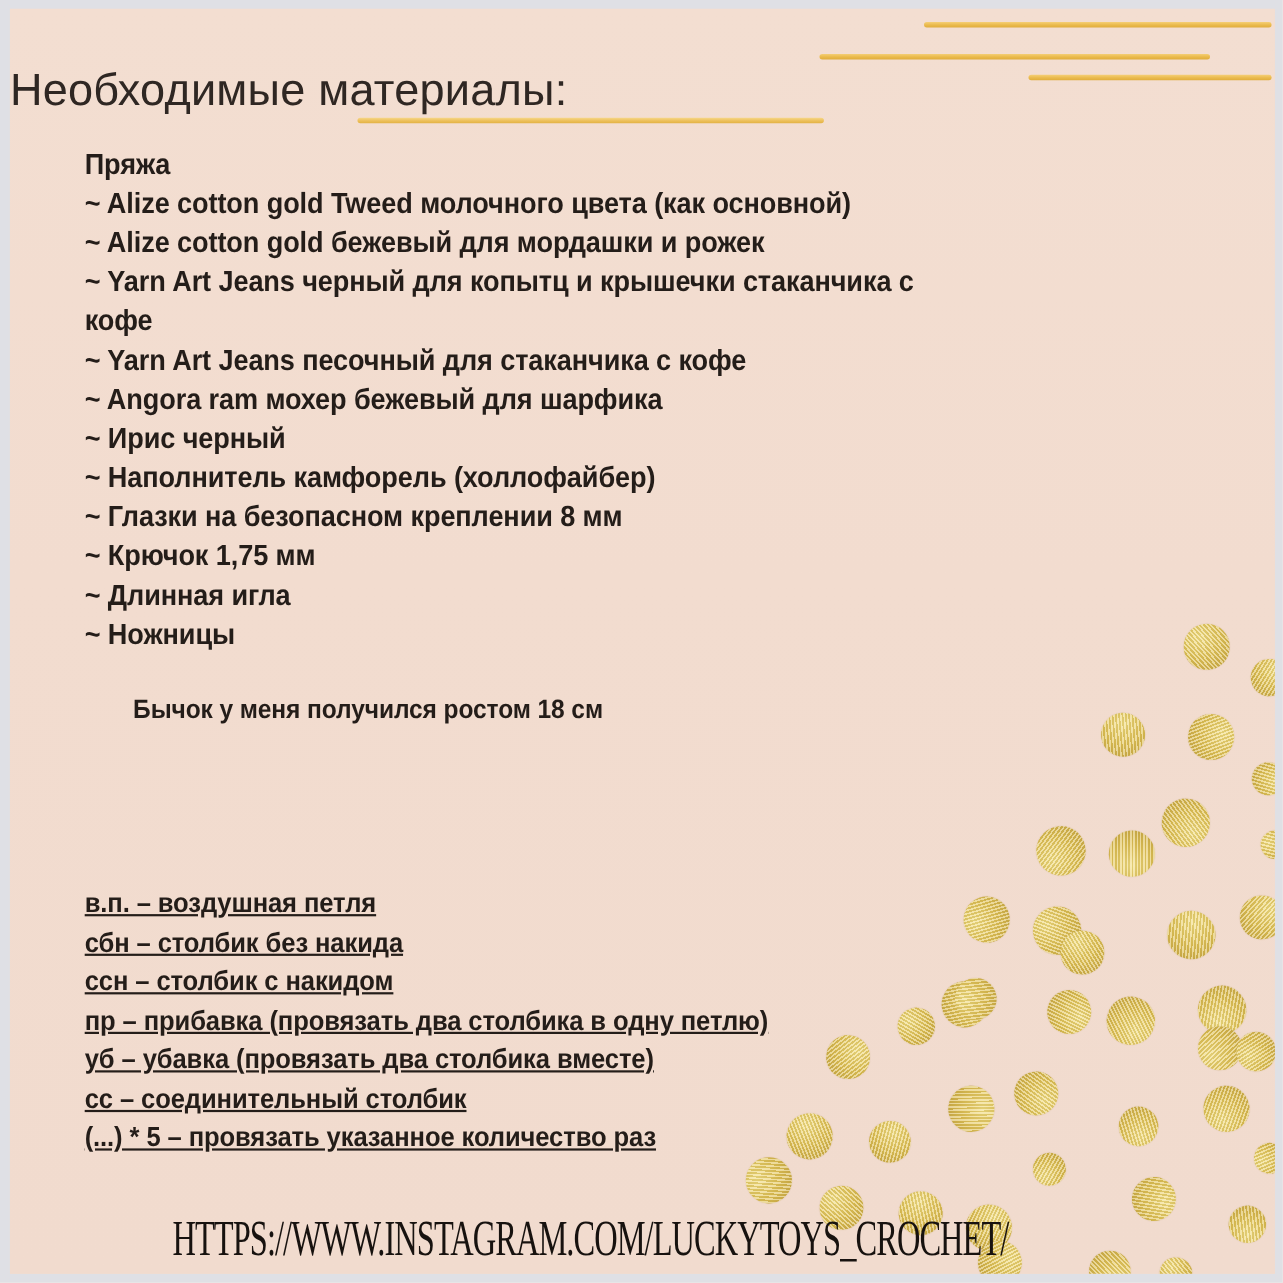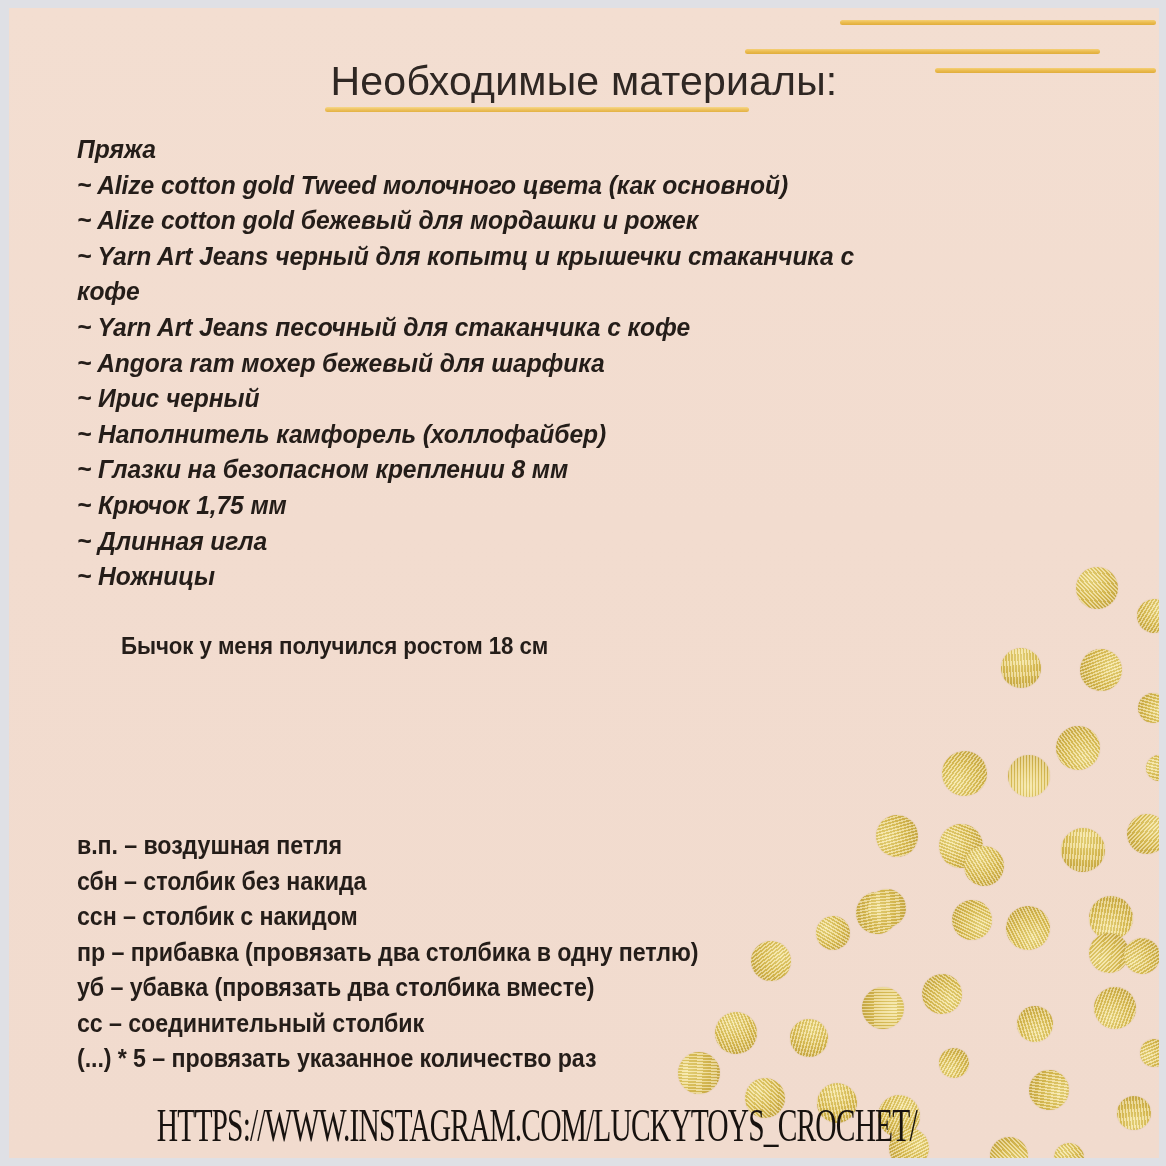--- a/index.html
+++ b/index.html
@@ -65,21 +65,20 @@
       repeating-linear-gradient(48deg, rgba(255,255,255,.42) 0 1.4px, rgba(0,0,0,.07) 1.4px 3px),
       radial-gradient(circle at 34% 30%, #f3dd7e 0%, #e3c456 48%, #c9a63f 100%);
     box-shadow: 0 0 1px rgba(150,120,40,.35);
   }
 
   
   .heading {
     position: absolute;
     z-index: 4;
     width: 1150px;
-    text-align: center;
     font-family: "Liberation Sans", "DejaVu Sans", sans-serif;
     font-weight: 400;
     font-size: 41px;
     letter-spacing: .2px;
     color: #2f2723;
   }
   #heading-materials { top: 50px; left: 0; }
   #heading-legend    { top: 728px; left: 0; }
 
   #heading-underline {
@@ -98,23 +97,23 @@
     position: absolute;
     z-index: 4;
     left: 68px;
     color: #241d19;
     font-family: "Liberation Sans Narrow", "Liberation Sans", "DejaVu Sans", sans-serif;
     font-weight: bold;
     font-size: 26.5px;
     line-height: 35.6px;
     letter-spacing: -.1px;
   }
-  #materials-block { top: 124px; width: 900px; font-style: italic; }
+  #materials-block { top: 124px; width: 900px; }
   #note-block      { top: 620px; width: 900px; font-size: 24px; margin-left: 44px; }
-  #legend-block    { top: 820px; width: 900px; font-size: 25px; line-height: 35.5px; }
+  #legend-block    { top: 796px; width: 900px; font-size: 25px; line-height: 35.5px; text-decoration: underline; }
 
   .text-block .line {
     white-space: pre-wrap;
     transform: scaleX(.93);
     transform-origin: left center;
   }
   #materials-block .line.subhead { margin-bottom: 0; }
 
   
   #url-bar {

